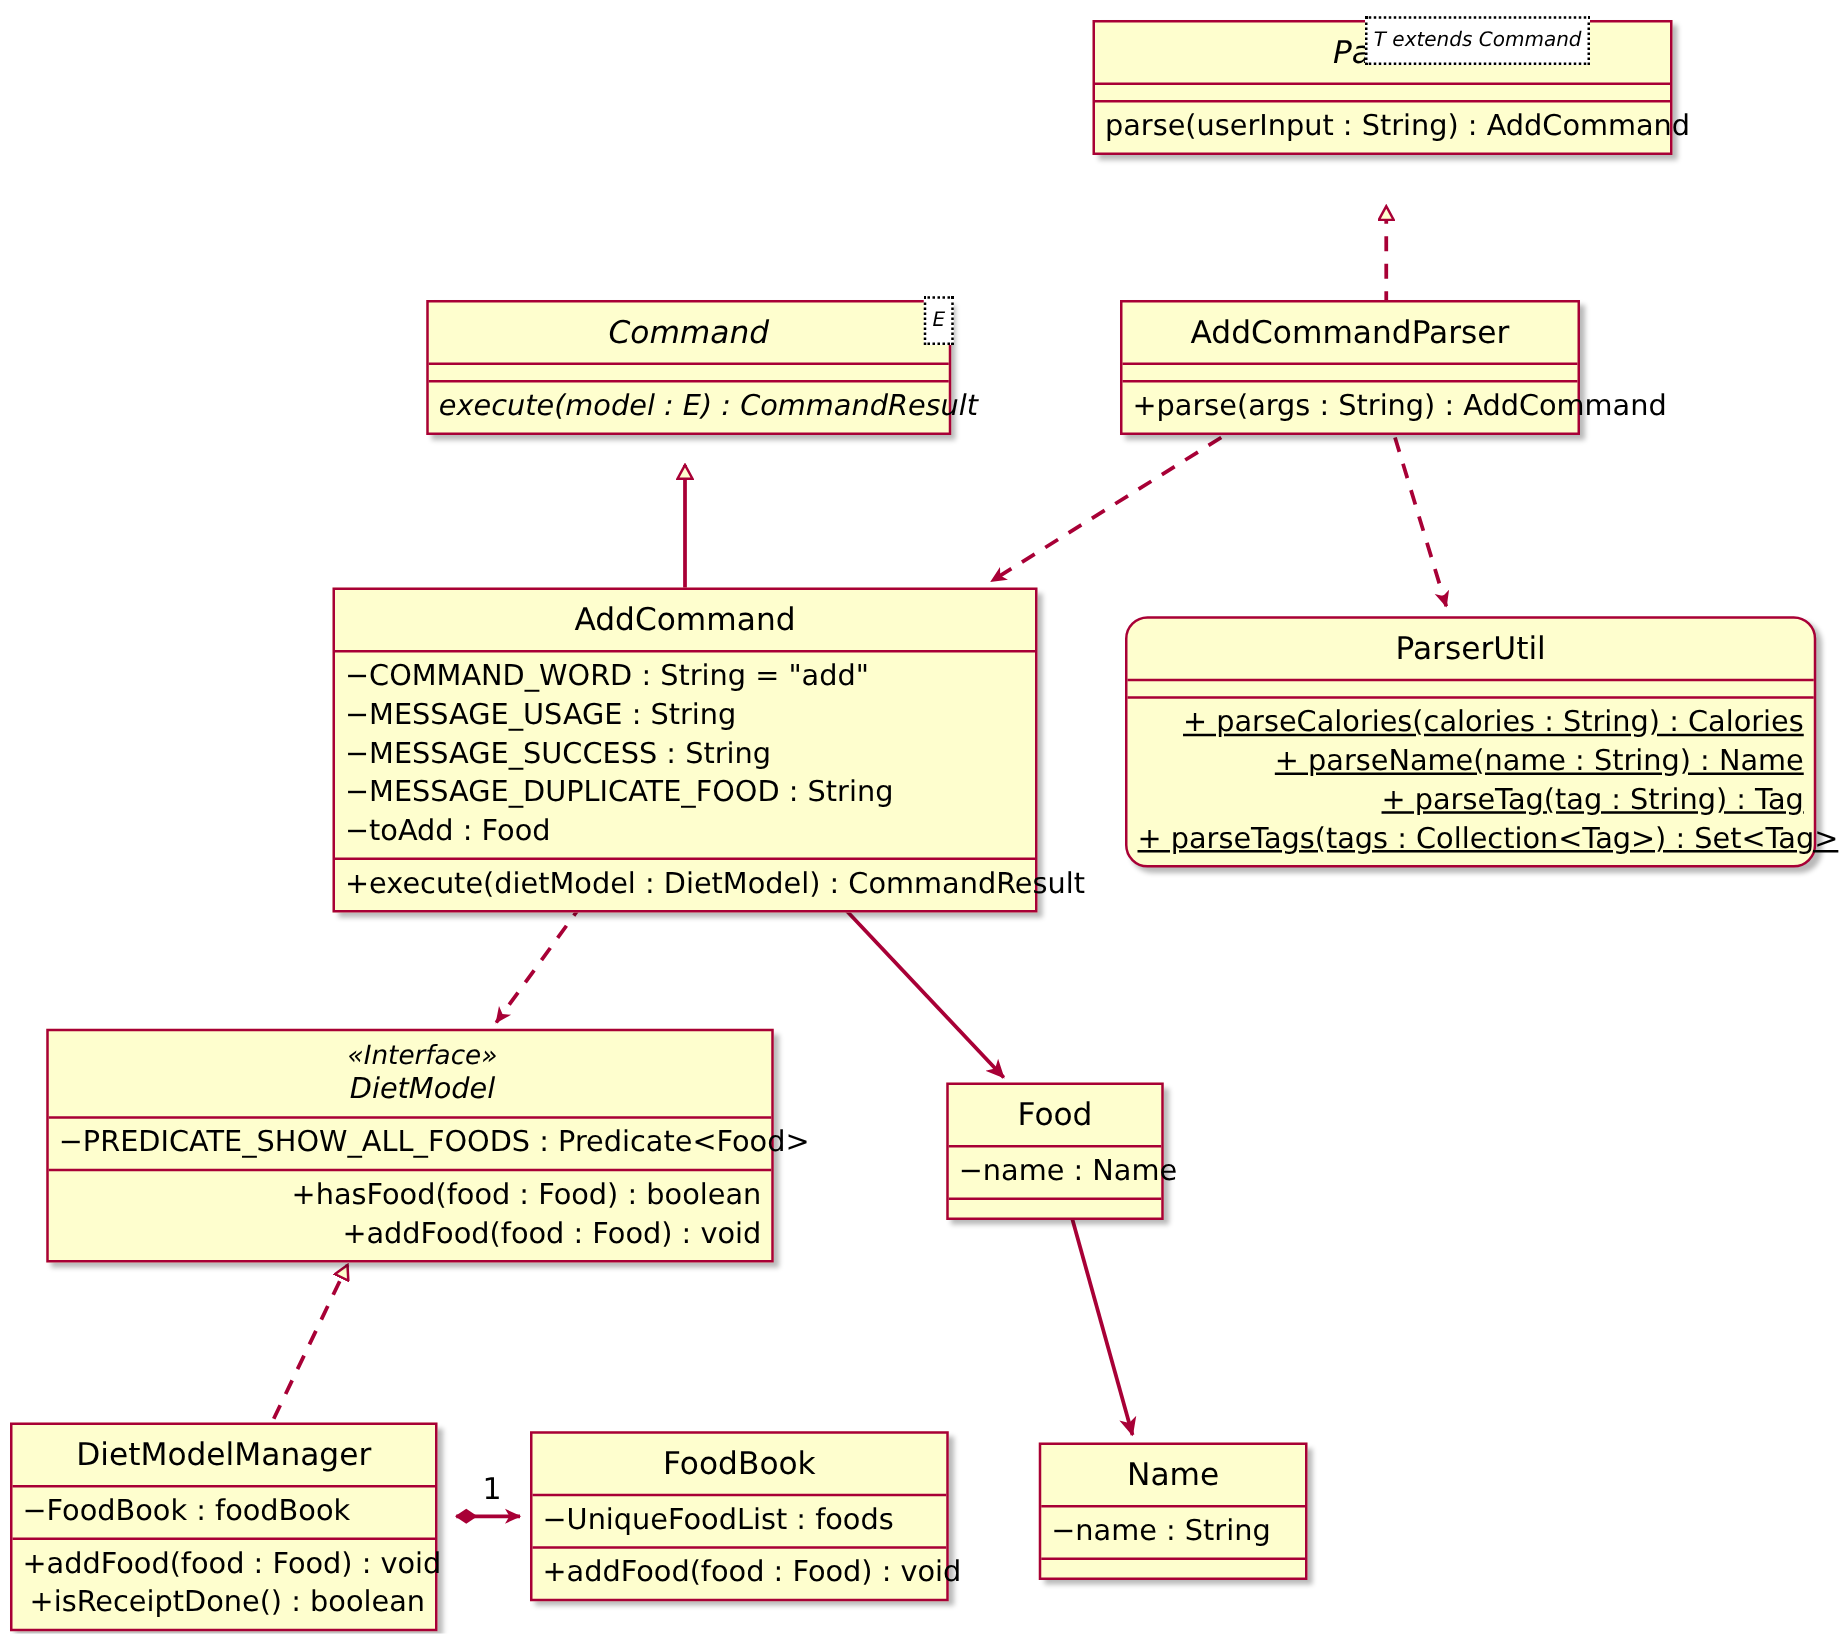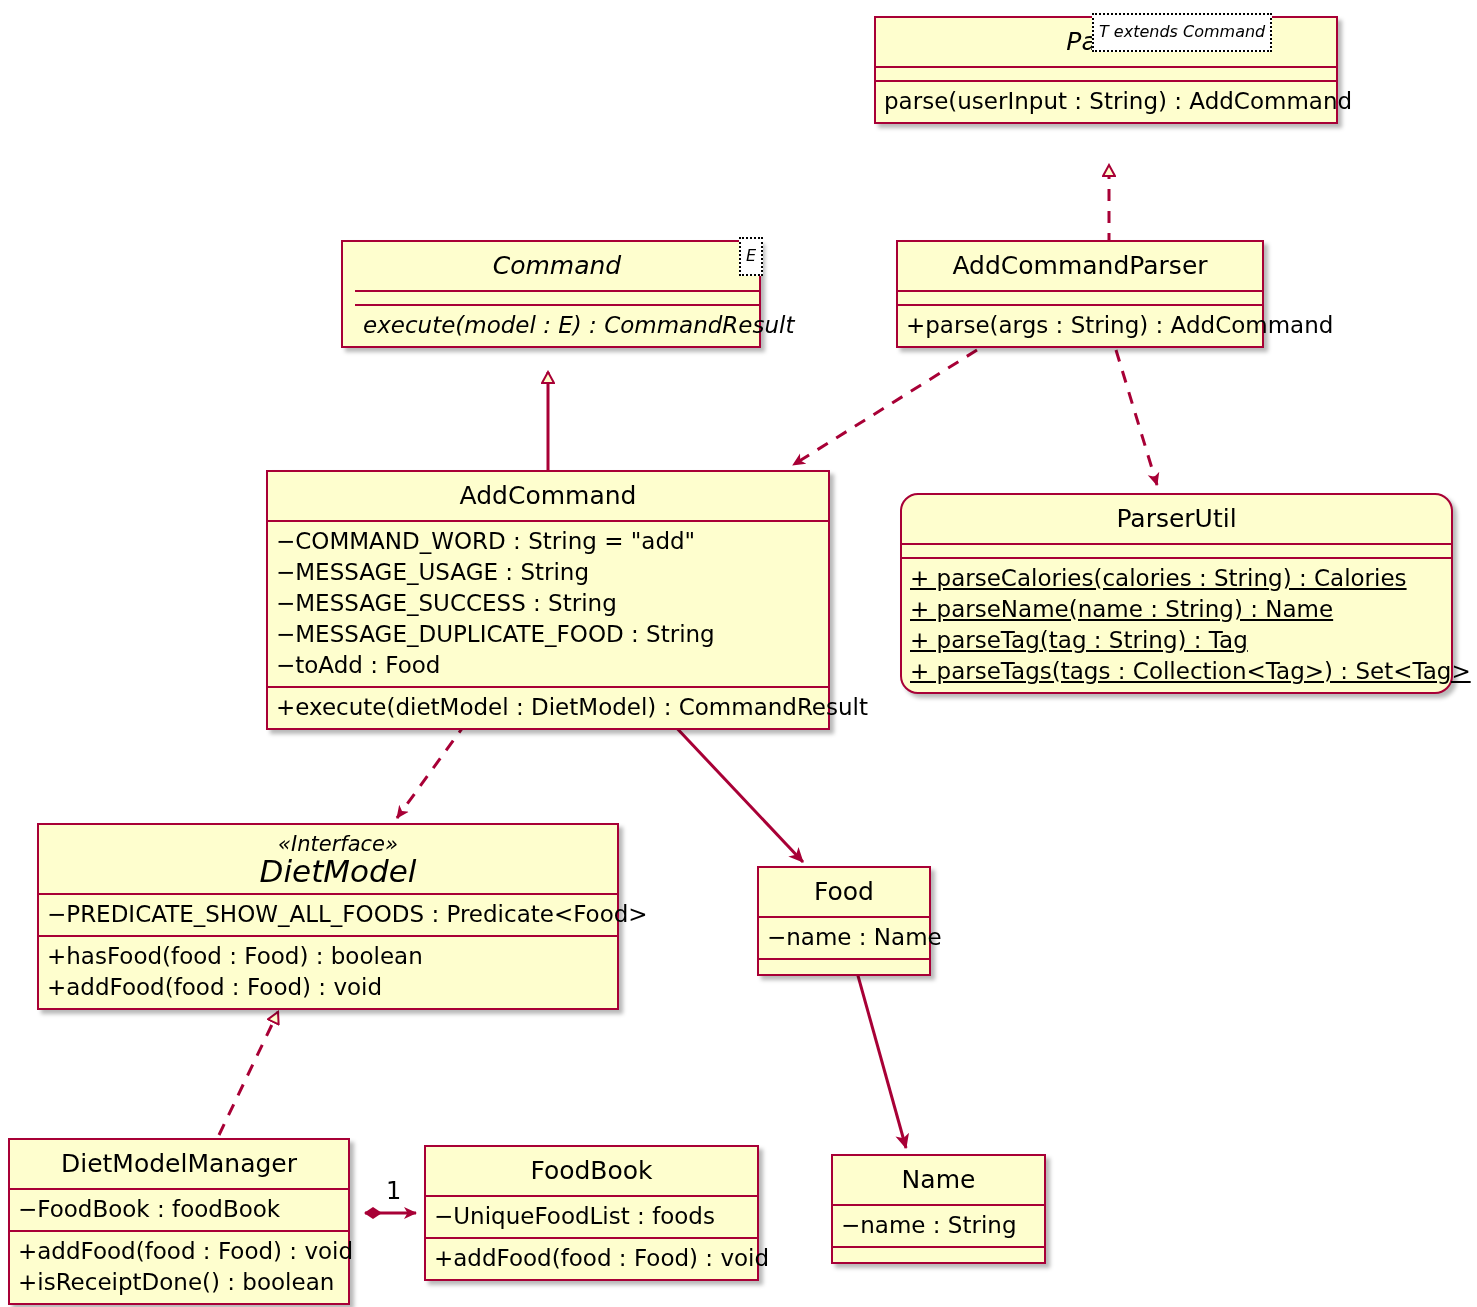--- a/index.html
+++ b/index.html
@@ -34,20 +34,21 @@
     box-shadow: 4px 4px 4px rgba(0,0,0,0.28);
     z-index: 5;
   }
   .compartment {
     box-sizing: border-box;
     padding: 4px 8px 5px 8px;
     border-bottom: 2px solid #A80036;
   }
   .compartment:last-child {
     border-bottom: none;
+    text-align: right;
   }
   .name-comp {
     text-align: center;
     font-size: 25px;
     line-height: 31px;
     color: #000000;
     padding-top: 8px;
     padding-bottom: 9px;
   }
   .name-comp.abstract {
@@ -55,21 +56,21 @@
   }
   .stereo {
     display: block;
     font-style: italic;
     font-size: 21px;
     line-height: 26px;
   }
   .iname {
     display: block;
     font-style: italic;
-    font-size: 31px;
+    font-size: 23px;
     line-height: 28px;
   }
   .empty-comp {
     height: 14px;
     padding: 0;
   }
   .member {
     font-size: 23px;
     line-height: 31px;
     color: #000000;
@@ -171,21 +172,21 @@
 
   <div class="uml-class" style="left:874px; top:16px; width:464px;">
     <div class="compartment name-comp abstract">Parser</div>
     <div class="compartment empty-comp"></div>
     <div class="compartment">
       <div class="member">parse(userInput : String) : AddCommand</div>
     </div>
   </div>
   <div class="generic-box" style="left:1092px; top:13px;">T extends Command</div>
 
-  <div class="uml-class" style="left:341px; top:240px; width:420px;padding-left:12px;">
+  <div class="uml-class" style="left:341px; top:240px; width:420px;">
     <div class="compartment name-comp abstract">Command</div>
     <div class="compartment empty-comp"></div>
     <div class="compartment">
       <div class="member italic">execute(model : E) : CommandResult</div>
     </div>
   </div>
   <div class="generic-box" style="left:739px; top:237px;">E</div>
 
   <div class="uml-class" style="left:896px; top:240px; width:368px;">
     <div class="compartment name-comp">AddCommandParser</div>

